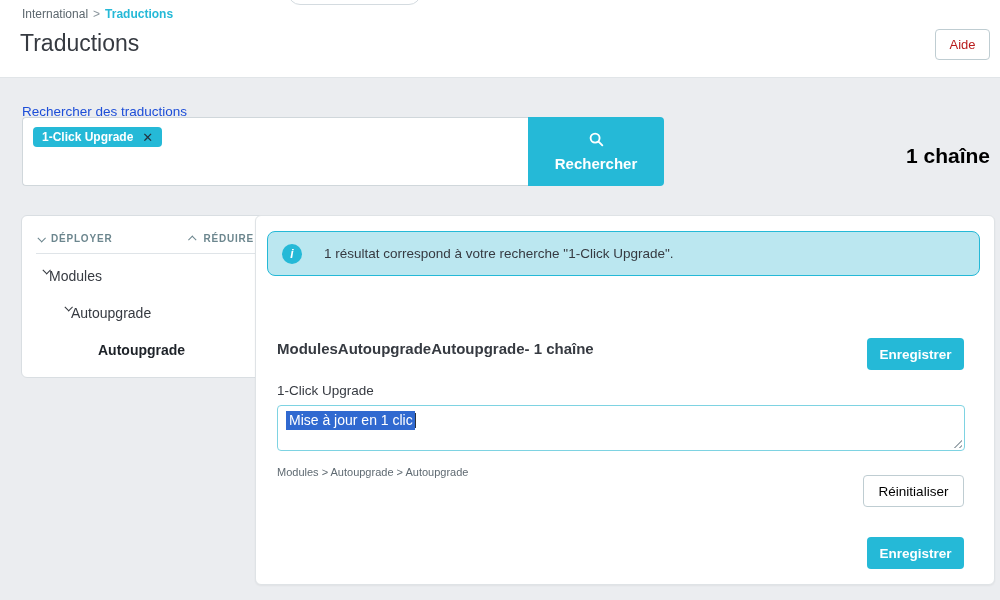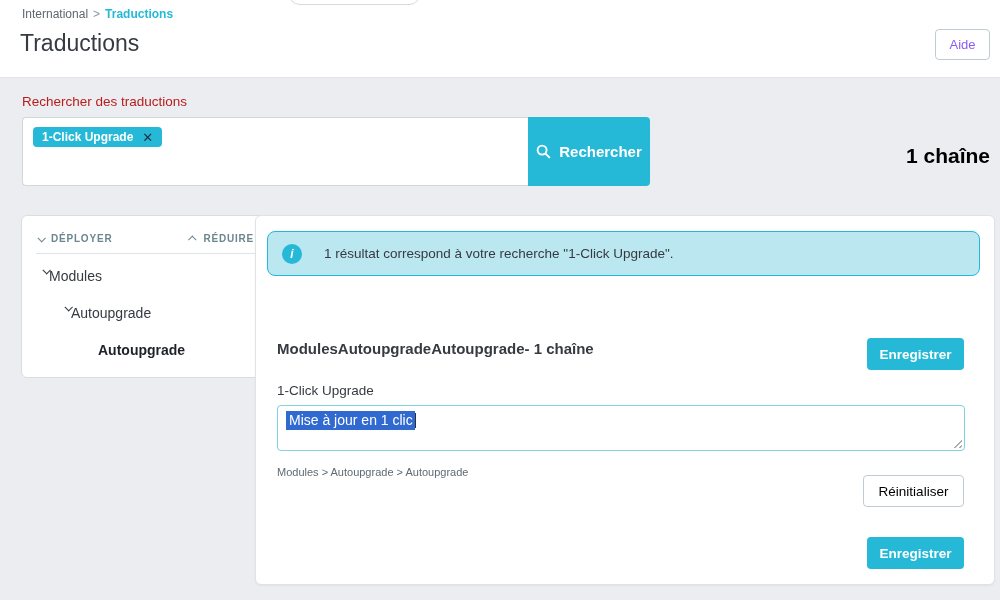--- a/index.html
+++ b/index.html
@@ -7,28 +7,28 @@
   body { font-family:"Liberation Sans","DejaVu Sans",sans-serif; color:#363a41; background:#ebedf0; }
   .page { position:relative; width:1000px; height:600px; }
 
   
   .topbar { position:absolute; left:0; top:0; width:1000px; height:78px; background:#ffffff; border-bottom:1px solid #e1e5e8;padding-left:40px; }
   .header-search-remnant { position:absolute; left:288px; top:-20px; width:133px; height:25px; background:#fff; border:1px solid #d4dbe0; border-radius:12px; }
   .breadcrumb { position:absolute; left:22px; top:7px; font-size:12px; color:#5c676e; }
   .breadcrumb .sep { margin:0 5px; color:#8a959c; }
   .breadcrumb .current { color:#25b9d7; font-weight:700; }
   .page-title { position:absolute; left:20px; top:30px; font-size:23px; font-weight:500; color:#363a41; }
-  .btn-help { position:absolute; left:935px; top:29px; width:55px; height:31px; background:#fff; border:1px solid #bfcdd2; border-radius:4px; font-size:13px; color:#8b5cf6; font-family:inherit; cursor:pointer; }
+  .btn-help { position:absolute; left:935px; top:29px; width:55px; height:31px; background:#fff; border:1px solid #bfcdd2; border-radius:4px; font-size:13px; color:#b91c1c; font-family:inherit; cursor:pointer; }
 
   
-  .search-label { position:absolute; left:22px; top:94px; font-size:13.5px; color:#b91c1c; }
+  .search-label { position:absolute; left:22px; top:104px; font-size:13.5px; color:#1d4ed8; }
   .search-box { position:absolute; left:22px; top:117px; width:506px; height:69px; background:#fff; border:1px solid #d0d7db; border-right:none; border-radius:4px 0 0 4px; padding:9px 10px; }
   .tag { display:inline-flex; align-items:center; background:#25b9d7; color:#fff; border-radius:4px; padding:3px 9px; font-size:12px; font-weight:600; gap:9px; height:20px; }
   .tag .x { color:#233240; font-size:13px; font-weight:700; cursor:pointer; line-height:1; }
-  .btn-search { position:absolute; left:528px; top:117px; width:122px; height:69px; background:#25b9d7; border:none; border-radius:0 4px 4px 0; color:#fff; font-size:15px; font-weight:700; font-family:inherit; cursor:pointer; display:flex; align-items:center; justify-content:center; gap:8px; }
+  .btn-search { position:absolute; left:528px; top:117px; width:136px; height:69px; background:#25b9d7; border:none; border-radius:0 4px 4px 0; color:#fff; font-size:15px; font-weight:700; font-family:inherit; cursor:pointer; display:flex; align-items:center; justify-content:center; gap:8px;flex-direction:column; }
   .string-count { position:absolute; right:10px; top:144px; font-size:21px; font-weight:700; color:#000000; }
 
   
   .sidebar-card { position:absolute; left:21px; top:215px; width:250px; height:163px; background:#fff; border:1px solid #d9dee2; border-radius:6px; }
   .panel-controls { display:flex; justify-content:space-between; align-items:center; padding:17px 16px 9px 16px; }
   .ctrl { display:flex; align-items:center; gap:7px; font-size:10px; font-weight:700; letter-spacing:.8px; color:#6c868e; cursor:pointer; }
   .divider { border:none; border-top:1px solid #dfe4e8; margin:0 14px; }
   .chev { width:6px; height:6px; border-right:1.6px solid #6c868e; border-bottom:1.6px solid #6c868e; display:inline-block; }
   .chev.down { transform:rotate(45deg) translateY(-1px); }
   .chev.up { transform:rotate(-135deg) translateY(-1px); }

